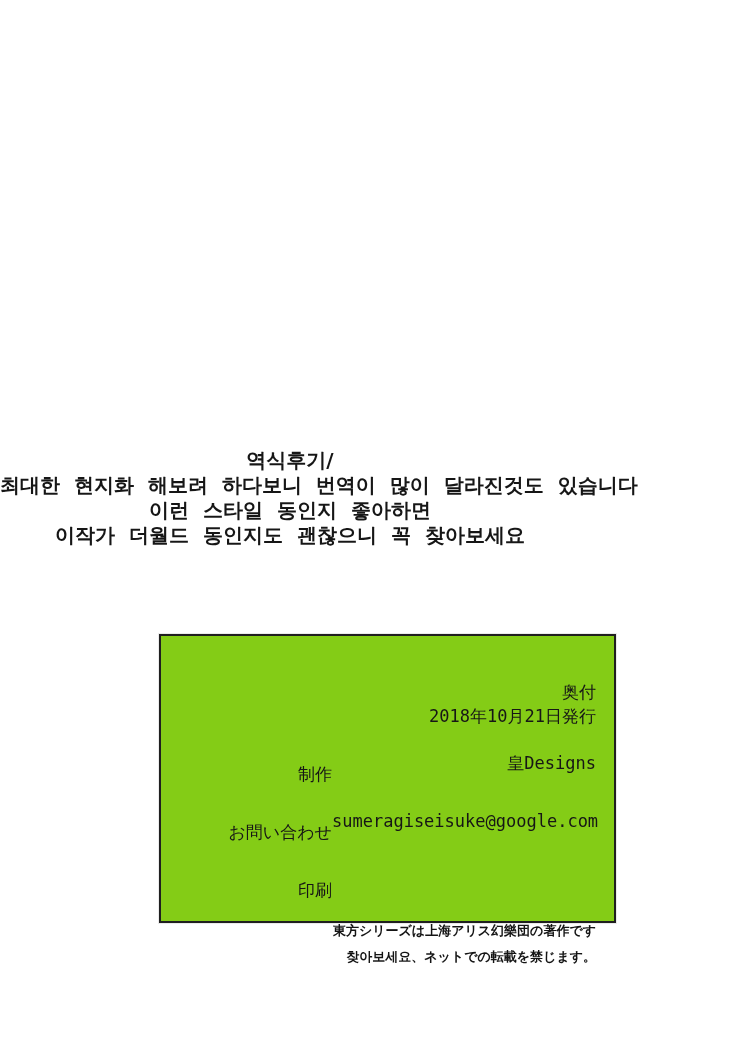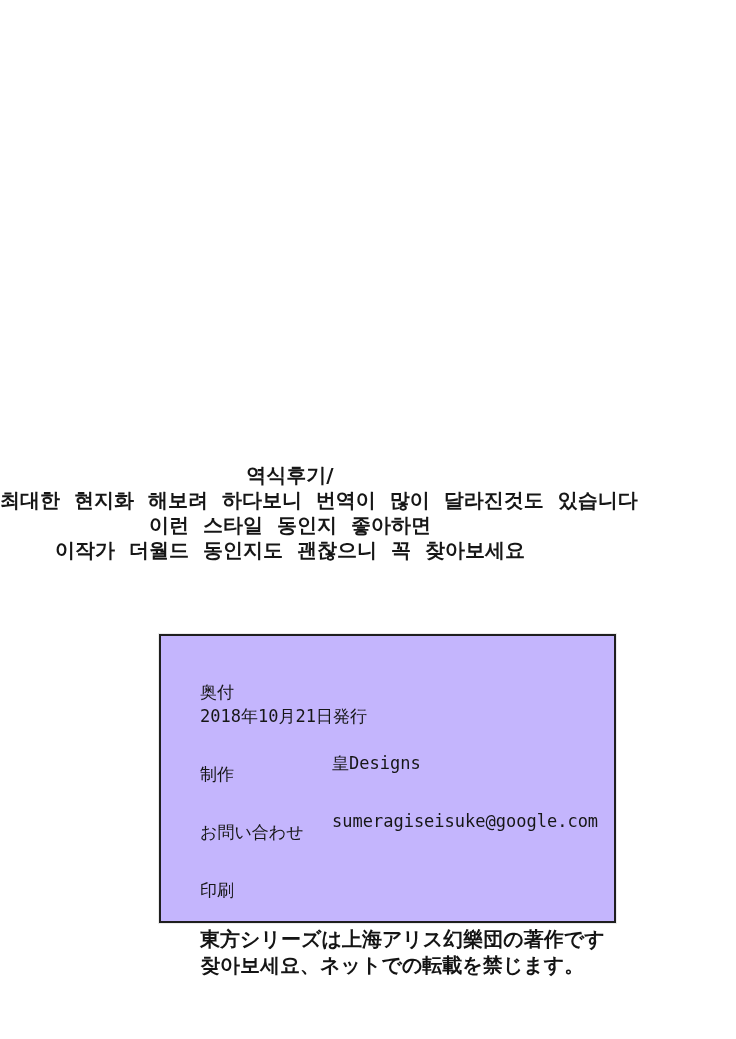--- a/index.html
+++ b/index.html
@@ -17,42 +17,42 @@
     color: #1c1c1c;
   }
 
   
   .afterword {
     position: absolute;
     top: 448px;
     left: 0;
     width: 580px;
     text-align: center;
-    margin-top: 15px;
   }
   .afterword .line {
     font-size: 20px;
     line-height: 25px;
     font-weight: bold;
     word-spacing: 7px;
     white-space: nowrap;
     color: #161616;
   }
 
   
   .colophon-box {
     position: absolute;
     left: 159px;
     top: 634px;
     width: 457px;
     height: 289px;
     border: 2px solid #1f1f1f;
     box-sizing: border-box;
     box-shadow: 0 0 0 1px rgba(0,0,0,0.08);
-    background: #c4b5fd;
+    background: #84cc16;
+    text-align: right;
   }
   .colophon-inner {
     padding: 44px 18px 0 39px;
     font-family: "DejaVu Sans Mono", "Liberation Mono", monospace;
     font-size: 17px;
     line-height: 24px;
     color: #161616;
   }
   .colophon-line {
     white-space: nowrap;
@@ -64,24 +64,24 @@
   .colophon-row .label {
     width: 132px;
     flex: 0 0 132px;
     margin-top: 34px;
   }
   .colophon-row .value {
     flex: 1;
     margin-top: 23px;
   }
   .copyright-notice {
-    margin-top: 24px;
+    margin-top: 16px;
     font-family: "DejaVu Serif", "Liberation Serif", serif;
     font-weight: bold;
-    font-size: 20px;
+    font-size: 13px;
     line-height: 26px;
     color: #141414;
   }
   .copyright-notice .notice-line {
     white-space: nowrap;
   }
 </style>
 </head>
 <body>
 

